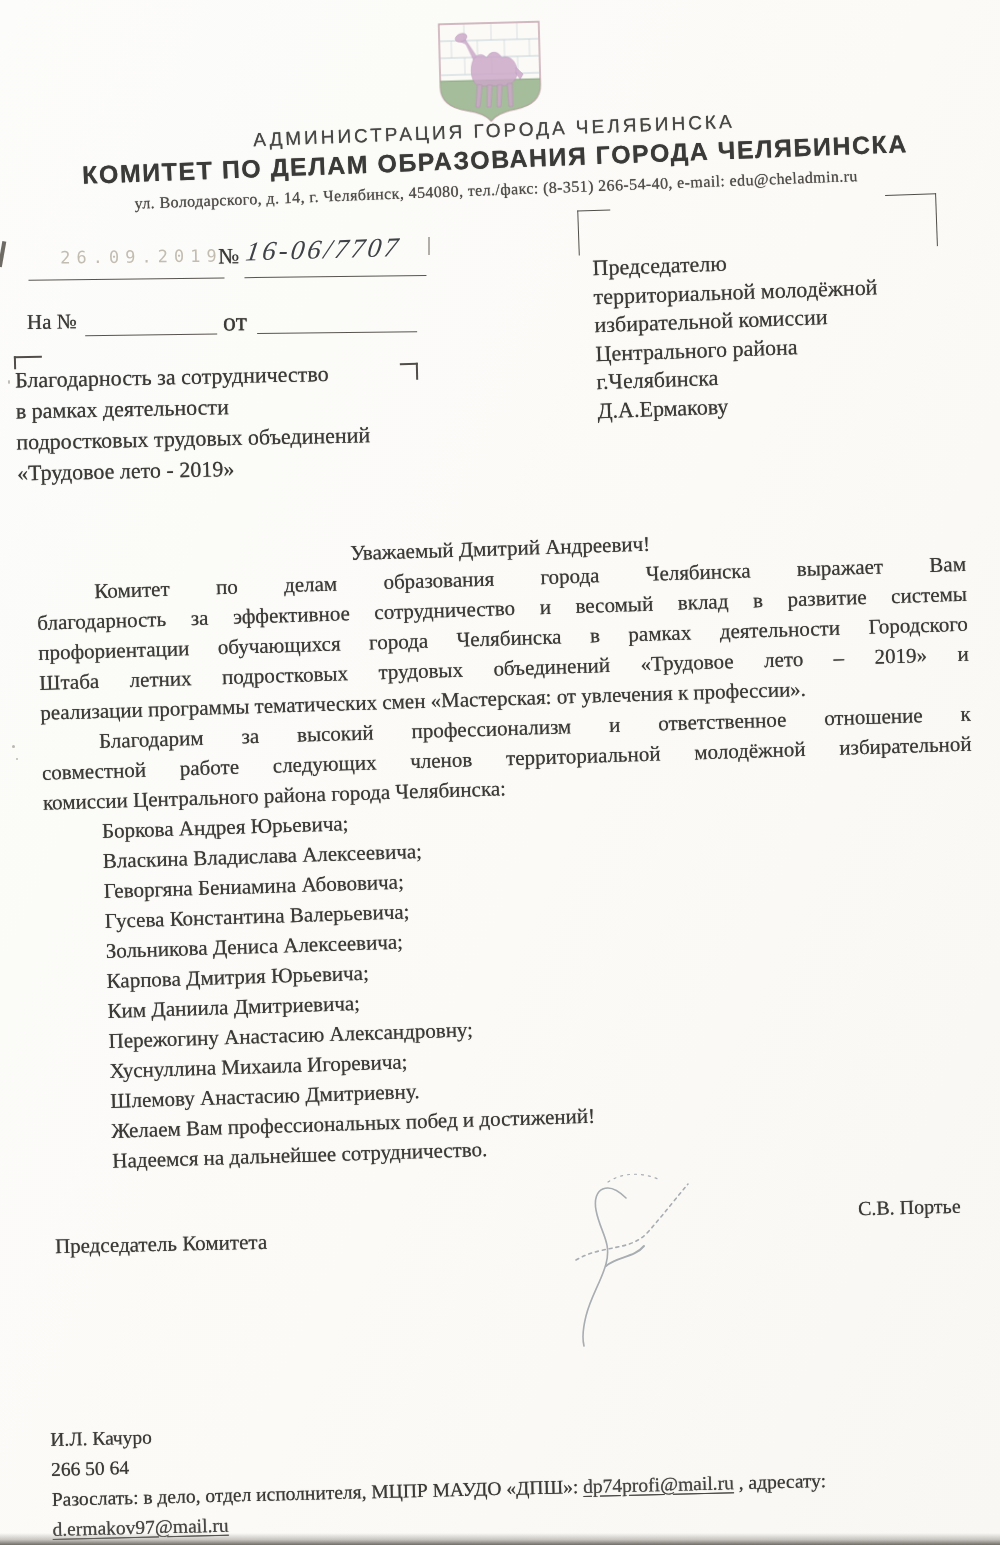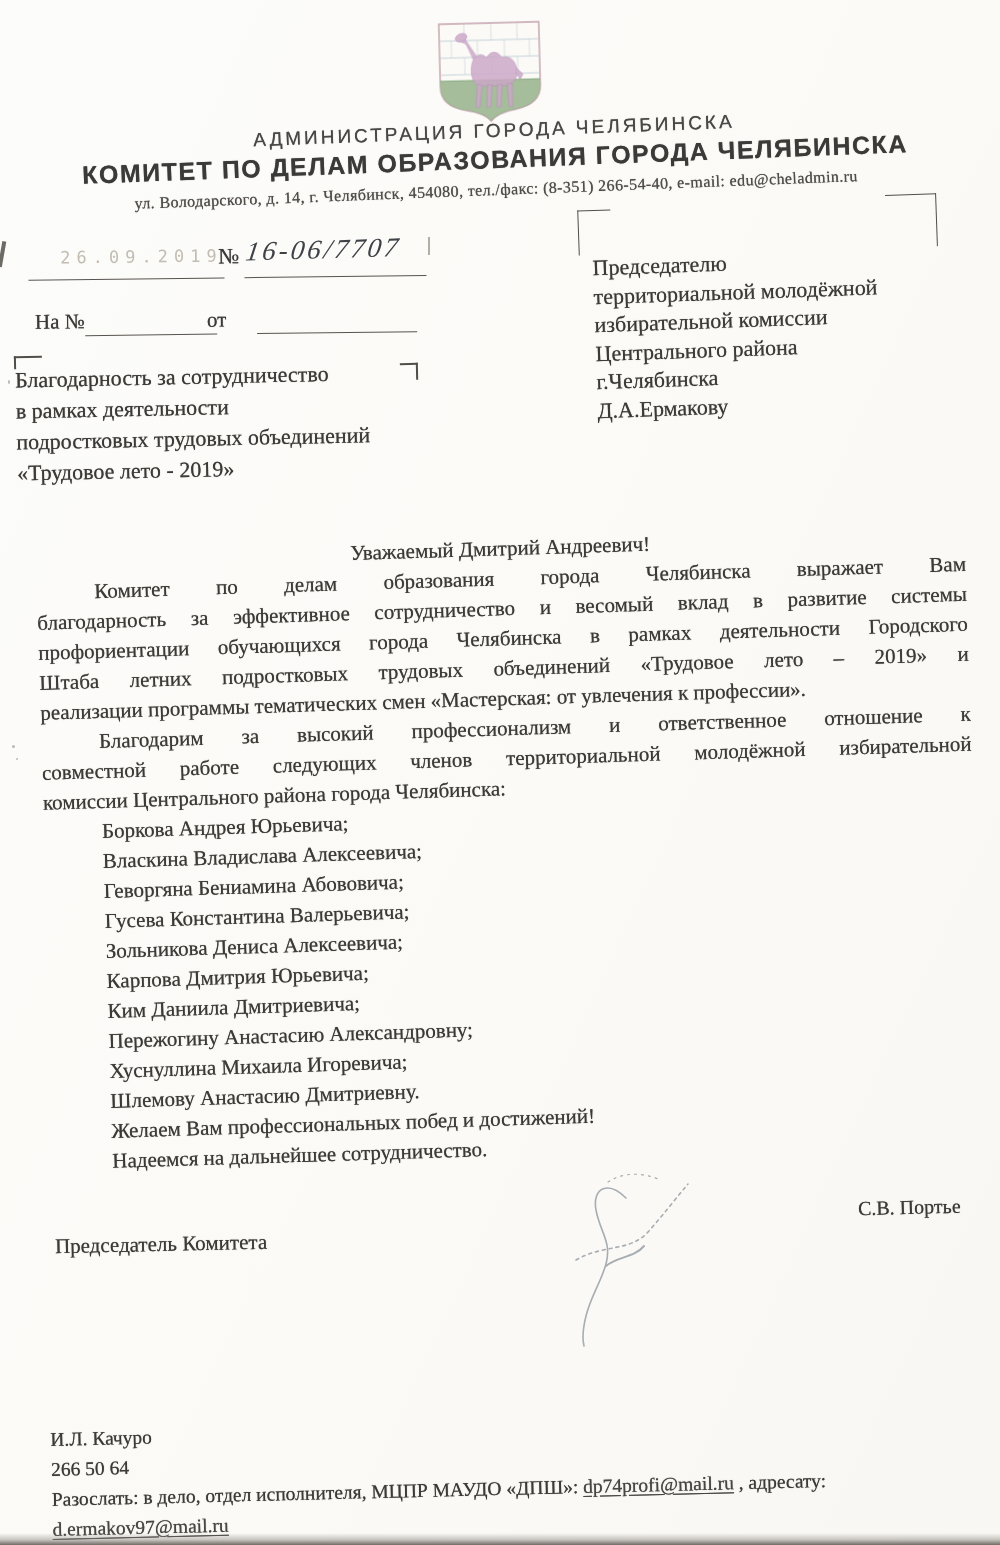--- a/index.html
+++ b/index.html
@@ -17,22 +17,22 @@
   .org-parent { font-family:"Liberation Sans",sans-serif; font-size:19px; letter-spacing:3px; color:#474745; }
   .org-name   { font-family:"Liberation Sans",sans-serif; font-weight:bold; font-size:25px; letter-spacing:1.5px; color:#3a3a38; margin-top:3px; }
   .org-address{ font-size:16px; letter-spacing:.4px; color:#514e4a; margin-top:7px; }
 
   
   .refs { left:18px; top:240px; width:450px; height:110px; transform:rotate(-.7deg); transform-origin:0 0; }
   .stamp { left:42px; top:8px; font-family:"DejaVu Sans Mono",monospace; font-size:17px; letter-spacing:6px; color:#b6aea0; opacity:.8; text-shadow:none; }
   .rule { border-bottom:1.6px solid #57544f; height:0; }
   .no-prefix { left:200px; top:6px; font-size:22px; }
   .handwriting { left:228px; top:-2px; font-style:italic; font-size:27px; letter-spacing:3px; color:#3e4247; transform:skewX(-10deg) rotate(-1deg); text-shadow:none; }
-  .na-no { left:16px; top:70px; font-size:21px; }
-  .ot { left:188px; top:70px; font-size:21px; }
+  .na-no { left:8px; top:70px; font-size:21px; }
+  .ot { left:204px; top:70px; font-size:26px; }
 
   
   .subject { left:16px; top:360px; width:440px; font-size:22px; line-height:31px; transform:rotate(-1.2deg); }
   .addressee { left:595px; top:248px; width:360px; font-size:22px; line-height:28.6px; transform:rotate(-2deg); }
   .corner { border:0 solid #514e49; }
 
   
   .body { left:35px; top:548px; width:930px; font-size:21px; line-height:30px; transform:rotate(-1.8deg); transform-origin:0 0; }
   .jline { text-align:justify; text-align-last:justify; }
   .ind { padding-left:58px; }

